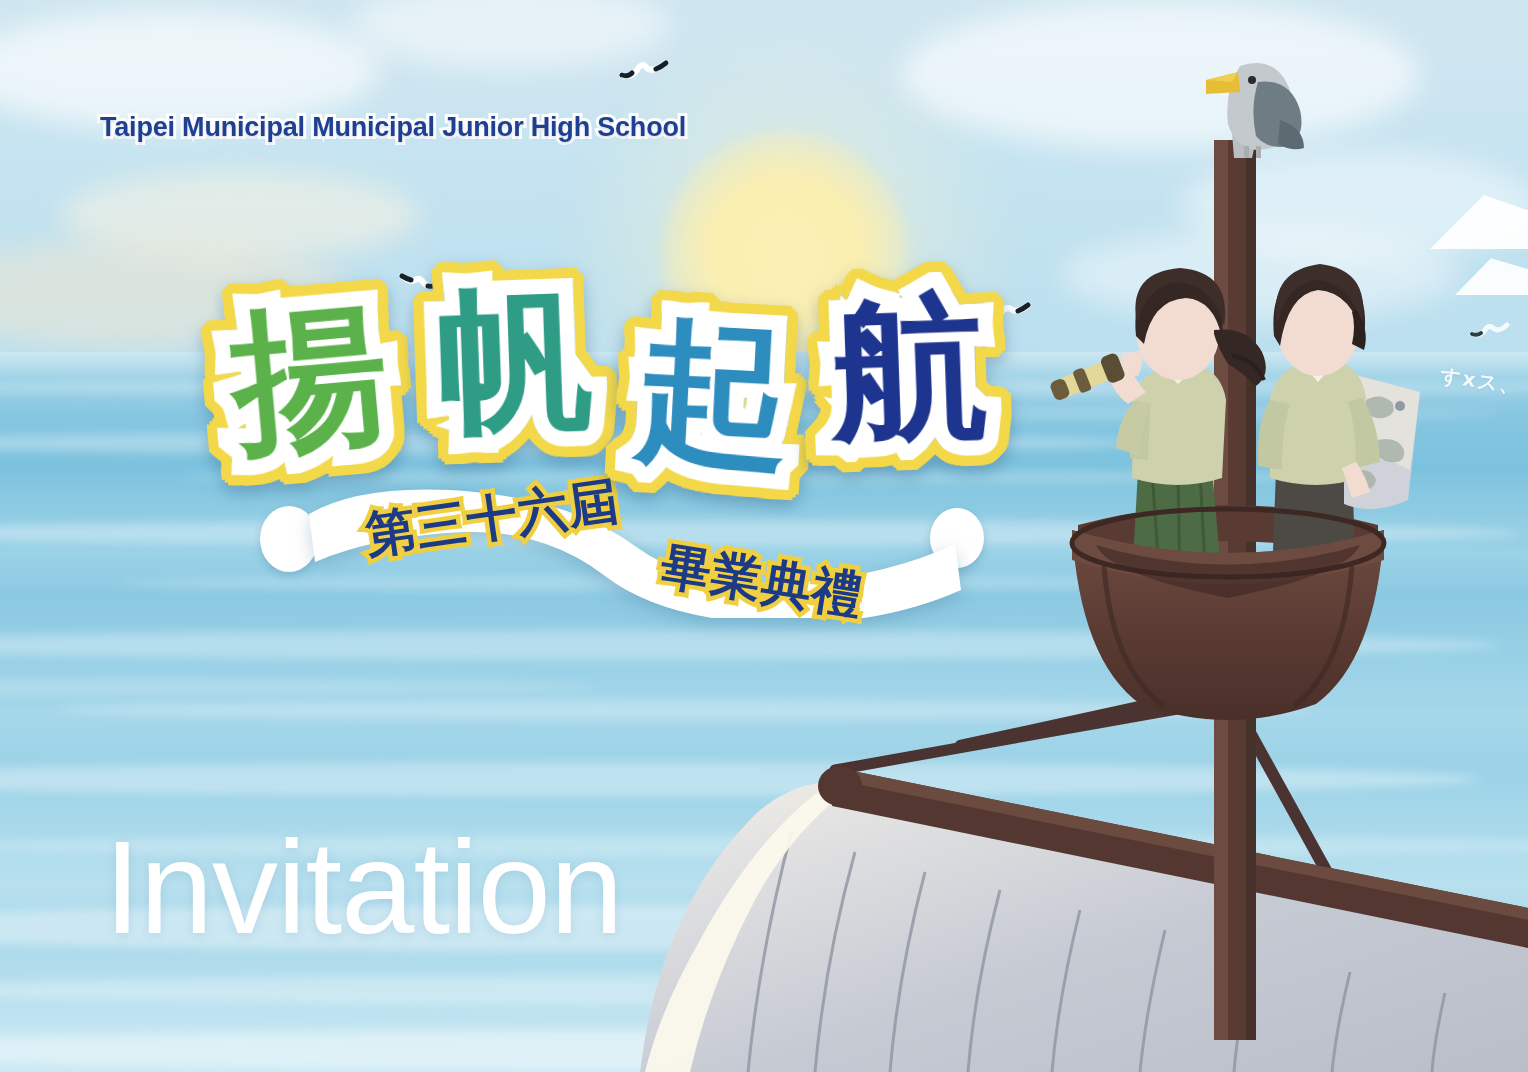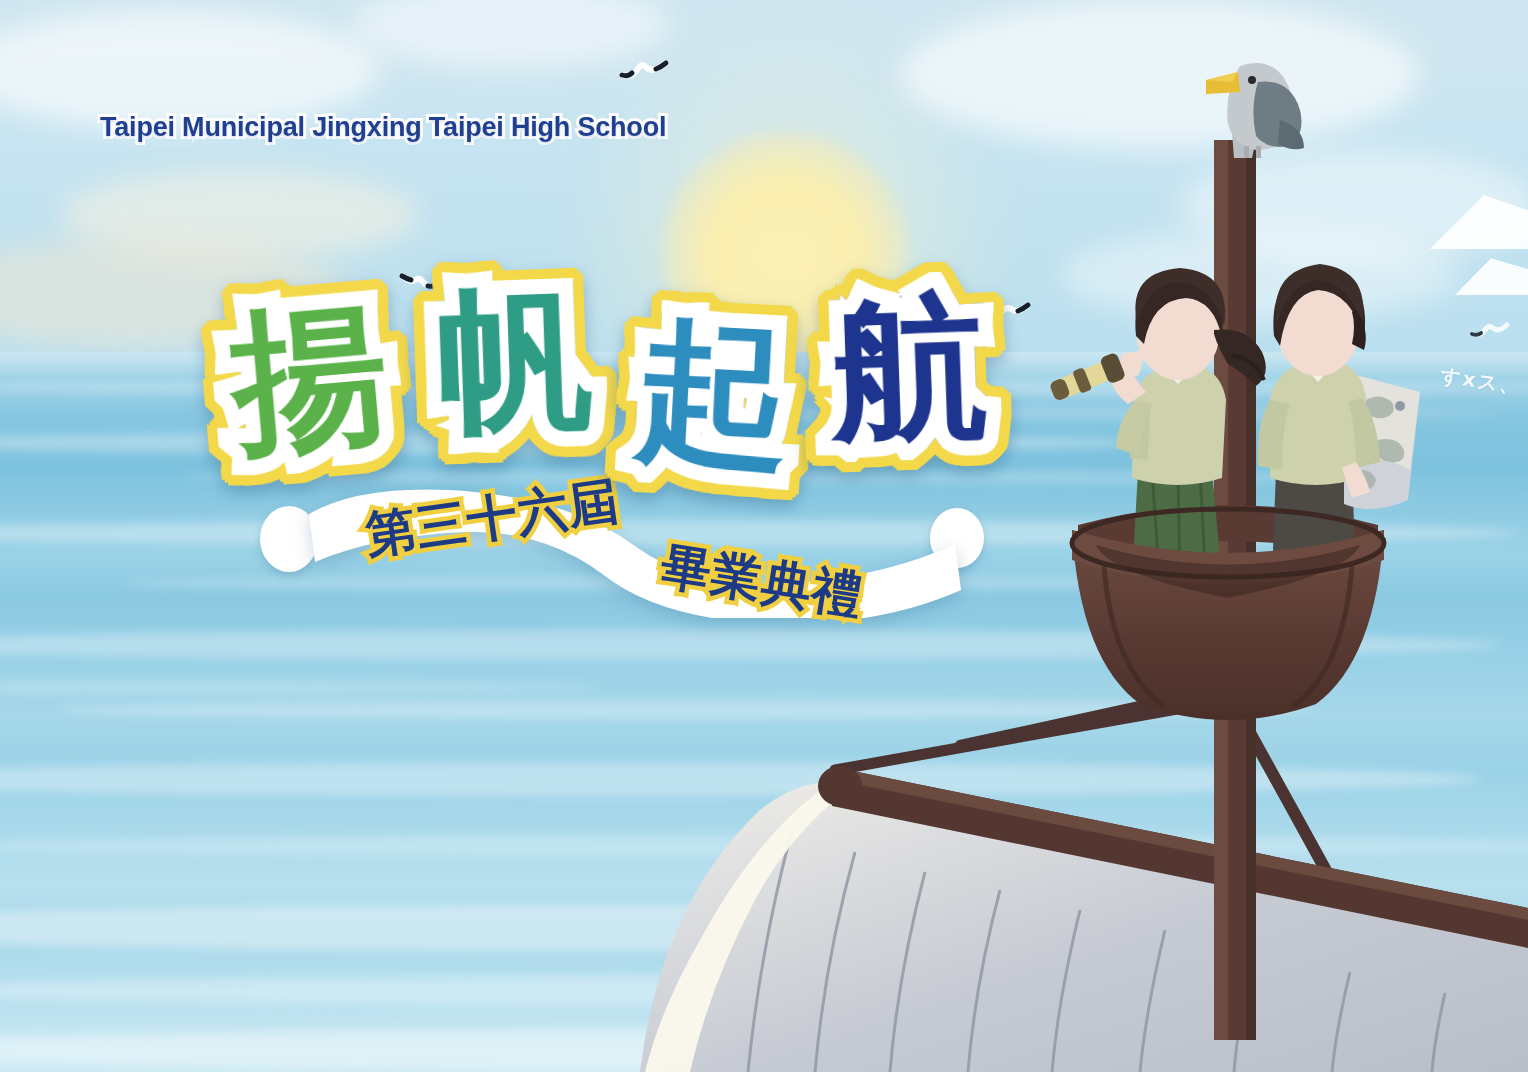--- a/index.html
+++ b/index.html
@@ -395,21 +395,21 @@
         <circle cx="1252" cy="80" r="4" fill="#2a2a2a"></circle>
         <rect x="1244" y="146" width="5" height="12" fill="#a8aeb0"></rect>
         <rect x="1256" y="146" width="5" height="12" fill="#a8aeb0"></rect>
       </g>
     </svg>
   </div>
 
   <div class="sig">すxス、</div>
 
   <div class="school-block">
-    <div class="school-en">Taipei Municipal Jingxing Taipei High School</div>
+    <div class="school-en">Taipei Municipal Municipal Junior High School</div>
   </div>
 
   <div class="title-wrap">
     <div class="title-row">
       <span class="tchar tc0">揚</span>
       <span class="tchar tc1">帆</span>
       <span class="tchar tc2">起</span>
       <span class="tchar tc3">航</span>
     </div>
   </div>
@@ -418,14 +418,15 @@
     <div class="ribbon-dot rd-left"></div>
     <div class="ribbon-dot rd-right"></div>
     <svg class="ribbon-band" width="660" height="140" viewBox="0 0 660 140">
       <path d="M4 36 Q 60 4 170 14 Q 270 24 330 68 Q 392 114 500 104 Q 586 96 650 66
                L 656 112 Q 580 146 478 146 Q 360 144 300 98 Q 240 52 160 54 Q 70 58 10 84 Z" fill="#ffffff"></path>
     </svg>
     <div class="rib-txt rt1">第三十六屆</div>
     <div class="rib-txt rt2">畢業典禮</div>
   </div>
 
+  <div class="invitation">Invitation</div>
 
 </div>
 
 </body></html>

